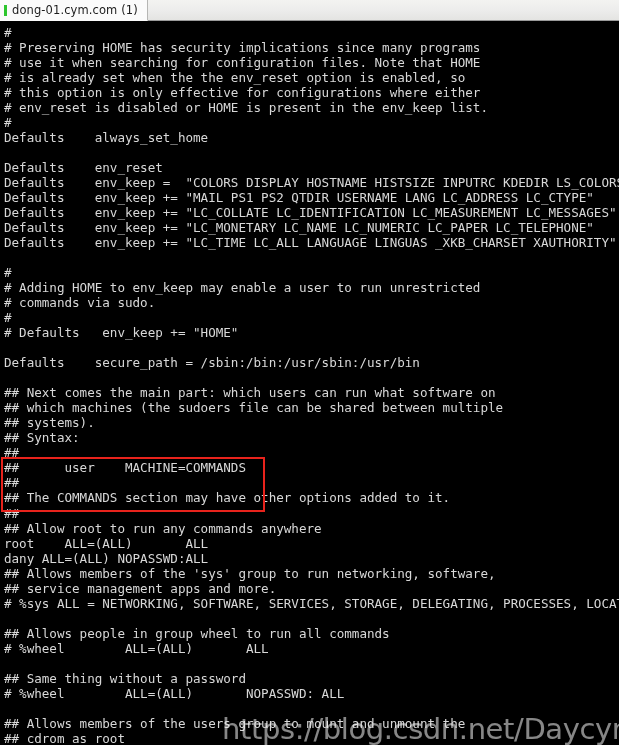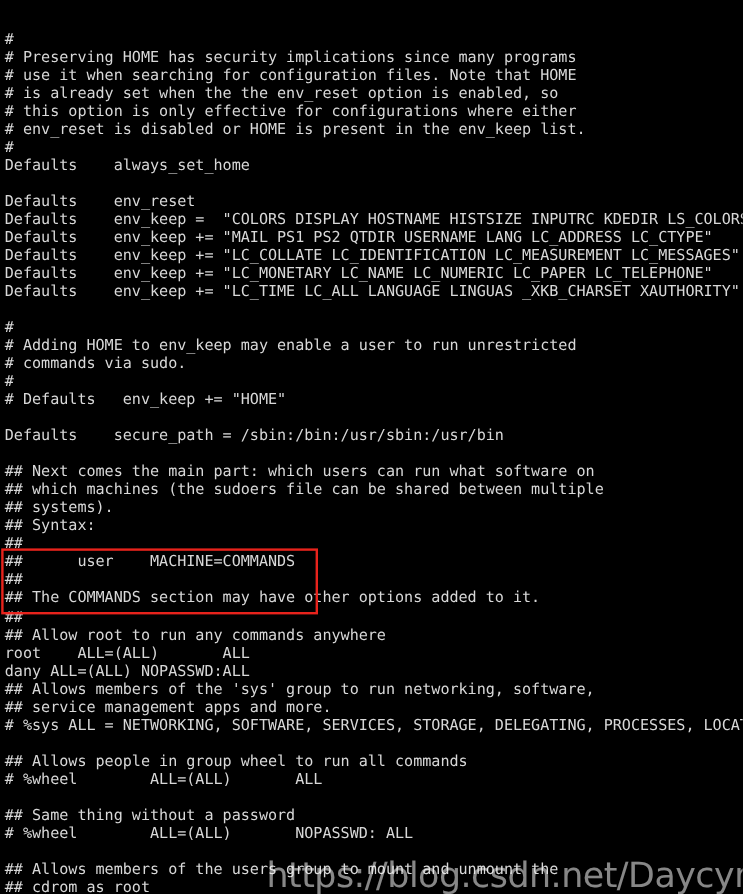--- a/index.html
+++ b/index.html
@@ -112,20 +112,26 @@
     white-space: nowrap;
     pointer-events: none;
     letter-spacing: -0.4px;
   }
 </style>
 </head>
 <body>
 
 <div class="window">
 
+  <div class="tabbar">
+    <div class="tab">
+      <span class="tab-led"></span>
+      <span class="tab-label">dong-01.cym.com (1)</span>
+    </div>
+  </div>
 
   <div class="terminal">
     <div class="term-lines" id="term-lines">
         <span class="line">#</span>
         <span class="line"># Preserving HOME has security implications since many programs</span>
         <span class="line"># use it when searching for configuration files. Note that HOME</span>
         <span class="line"># is already set when the the env_reset option is enabled, so</span>
         <span class="line"># this option is only effective for configurations where either</span>
         <span class="line"># env_reset is disabled or HOME is present in the env_keep list.</span>
         <span class="line">#</span>

